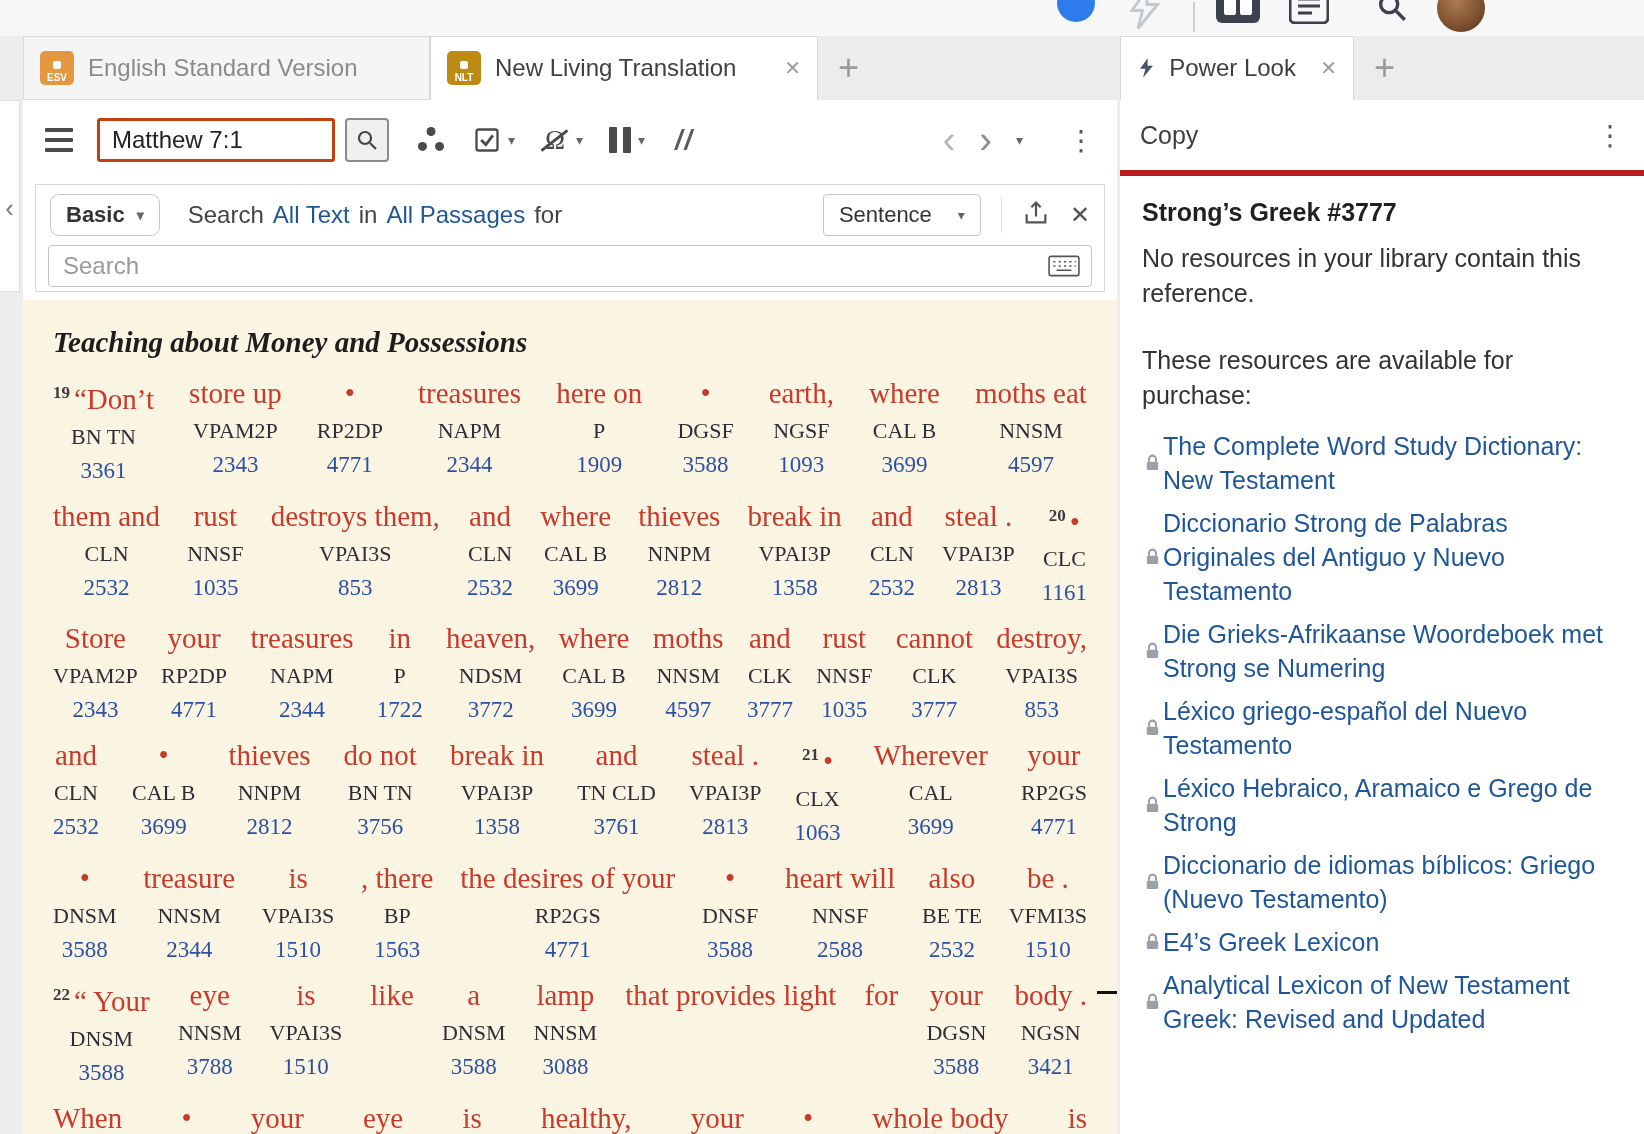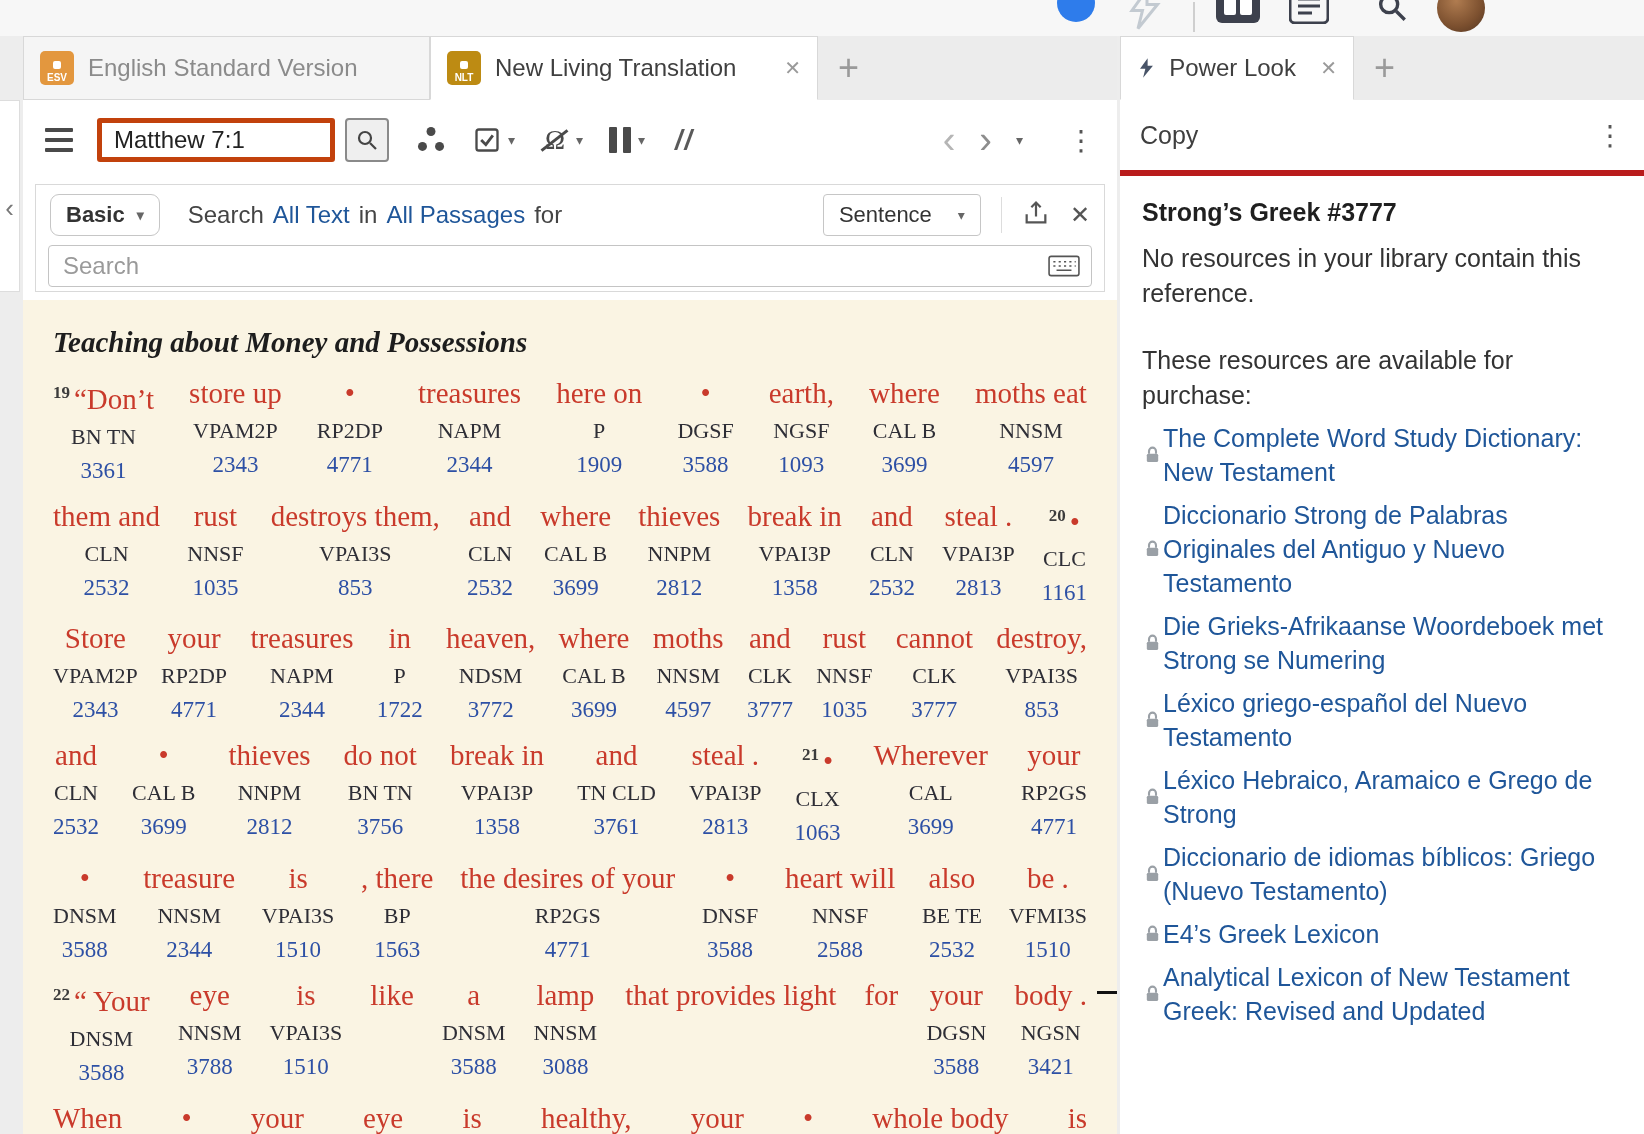--- a/index.html
+++ b/index.html
@@ -36,21 +36,21 @@
   #esv-badge{background:#e3973e;}
   #nlt-badge{background:#bd8b13;}
   .newtab{align-self:center;margin-left:20px;font-size:36px;color:#9a9a9a;font-weight:300;line-height:36px;}
 
   .win-content{position:absolute;left:0;right:0;top:64px;bottom:0;background:#fff;}
 
   
   #toolbar{position:absolute;left:0;right:0;top:0;height:80px;display:flex;align-items:center;padding:0 22px;background:#fff;}
   #hamburger{width:28px;display:flex;flex-direction:column;gap:6px;flex:none;}
   #hamburger span{height:4px;background:#4a4a4a;border-radius:1px;}
-  #ref-input{margin-left:24px;width:238px;height:44px;border:5px solid #c2410c;border-radius:3px;
+  #ref-input{margin-left:24px;width:238px;height:44px;border:3px solid #c2410c;border-radius:3px;
              padding:0 12px;font-size:24px;color:#222;font-family:"Liberation Sans",sans-serif;}
   .tb-btn{margin-left:10px;width:44px;height:44px;border:2px solid #8a8a8a;border-radius:4px;background:#efefef;
           display:flex;align-items:center;justify-content:center;flex:none;}
   .tb-group{display:flex;align-items:center;gap:7px;margin-left:26px;flex:none;}
   .caret{font-size:14px;color:#666;}
   .omega{position:relative;font-family:"Liberation Serif",serif;font-size:27px;color:#4a4a4a;width:28px;text-align:center;}
   .omega::after{content:"";position:absolute;left:-3px;top:14px;width:33px;height:3px;background:#4a4a4a;transform:rotate(-38deg);}
   .pausebars{display:flex;gap:6px;}
   .pausebars span{width:8px;height:26px;background:#4a4a4a;border-radius:1px;}
   #slashes{margin-left:30px;font-size:27px;font-style:italic;font-weight:bold;color:#5a5a5a;letter-spacing:2px;}
@@ -98,21 +98,21 @@
 
   
   #pl-tab{width:234px;}
   #copy-row{height:76px;display:flex;align-items:center;padding:0 20px;border-bottom:6px solid #b91c1c;background:#fff;}
   #copy-label{font-size:25px;color:#3f3f3f;}
   #copy-row .kebab{margin-left:auto;}
   #lookup-body{padding:22px 22px 0 22px;}
   .lookup-title{font-size:25px;font-weight:bold;color:#1f1f1f;margin-bottom:14px;}
   .lookup-para{font-size:25px;line-height:35px;color:#333;}
   #para-1{margin-bottom:32px;}
-  #para-2{margin-bottom:8px;}
+  #para-2{margin-bottom:16px;}
   .resource-item{display:flex;align-items:center;margin-bottom:9px;}
   .lock{flex:none;display:flex;}
   .resource-link{font-size:25px;line-height:34px;color:#1f5699;}
 </style>
 </head>
 <body>
 
 <div id="titlebar">
   <div class="tb-ic" id="sync-dot"></div>
   <span class="tb-ic" id="alert-ic">

